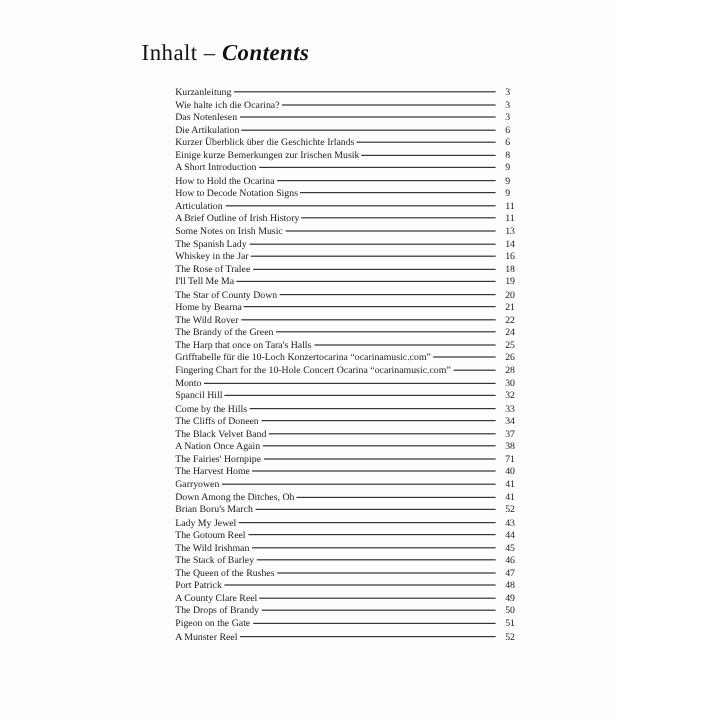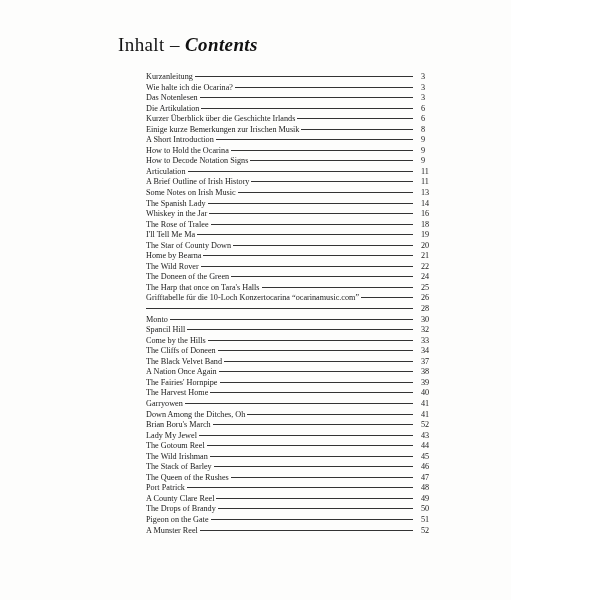--- a/index.html
+++ b/index.html
@@ -174,35 +174,36 @@
         <span class="toc-label">Home by Bearna</span>
         <span class="toc-dots"></span>
         <span class="toc-page">21</span>
       </li>
       <li class="toc-entry">
         <span class="toc-label">The Wild Rover</span>
         <span class="toc-dots"></span>
         <span class="toc-page">22</span>
       </li>
       <li class="toc-entry">
-        <span class="toc-label">The Doneen of the Green</span>
+        <span class="toc-label">The Brandy of the Green</span>
         <span class="toc-dots"></span>
         <span class="toc-page">24</span>
       </li>
       <li class="toc-entry">
         <span class="toc-label">The Harp that once on Tara's Halls</span>
         <span class="toc-dots"></span>
         <span class="toc-page">25</span>
       </li>
       <li class="toc-entry">
         <span class="toc-label">Grifftabelle für die 10-Loch Konzertocarina “ocarinamusic.com”</span>
         <span class="toc-dots"></span>
         <span class="toc-page">26</span>
       </li>
       <li class="toc-entry italic">
+        <span class="toc-label">Fingering Chart for the 10-Hole Concert Ocarina “ocarinamusic.com”</span>
         <span class="toc-dots"></span>
         <span class="toc-page">28</span>
       </li>
       <li class="toc-entry">
         <span class="toc-label">Monto</span>
         <span class="toc-dots"></span>
         <span class="toc-page">30</span>
       </li>
       <li class="toc-entry">
         <span class="toc-label">Spancil Hill</span>
@@ -225,21 +226,21 @@
         <span class="toc-page">37</span>
       </li>
       <li class="toc-entry">
         <span class="toc-label">A Nation Once Again</span>
         <span class="toc-dots"></span>
         <span class="toc-page">38</span>
       </li>
       <li class="toc-entry">
         <span class="toc-label">The Fairies' Hornpipe</span>
         <span class="toc-dots"></span>
-        <span class="toc-page">39</span>
+        <span class="toc-page">71</span>
       </li>
       <li class="toc-entry">
         <span class="toc-label">The Harvest Home</span>
         <span class="toc-dots"></span>
         <span class="toc-page">40</span>
       </li>
       <li class="toc-entry">
         <span class="toc-label">Garryowen</span>
         <span class="toc-dots"></span>
         <span class="toc-page">41</span>

